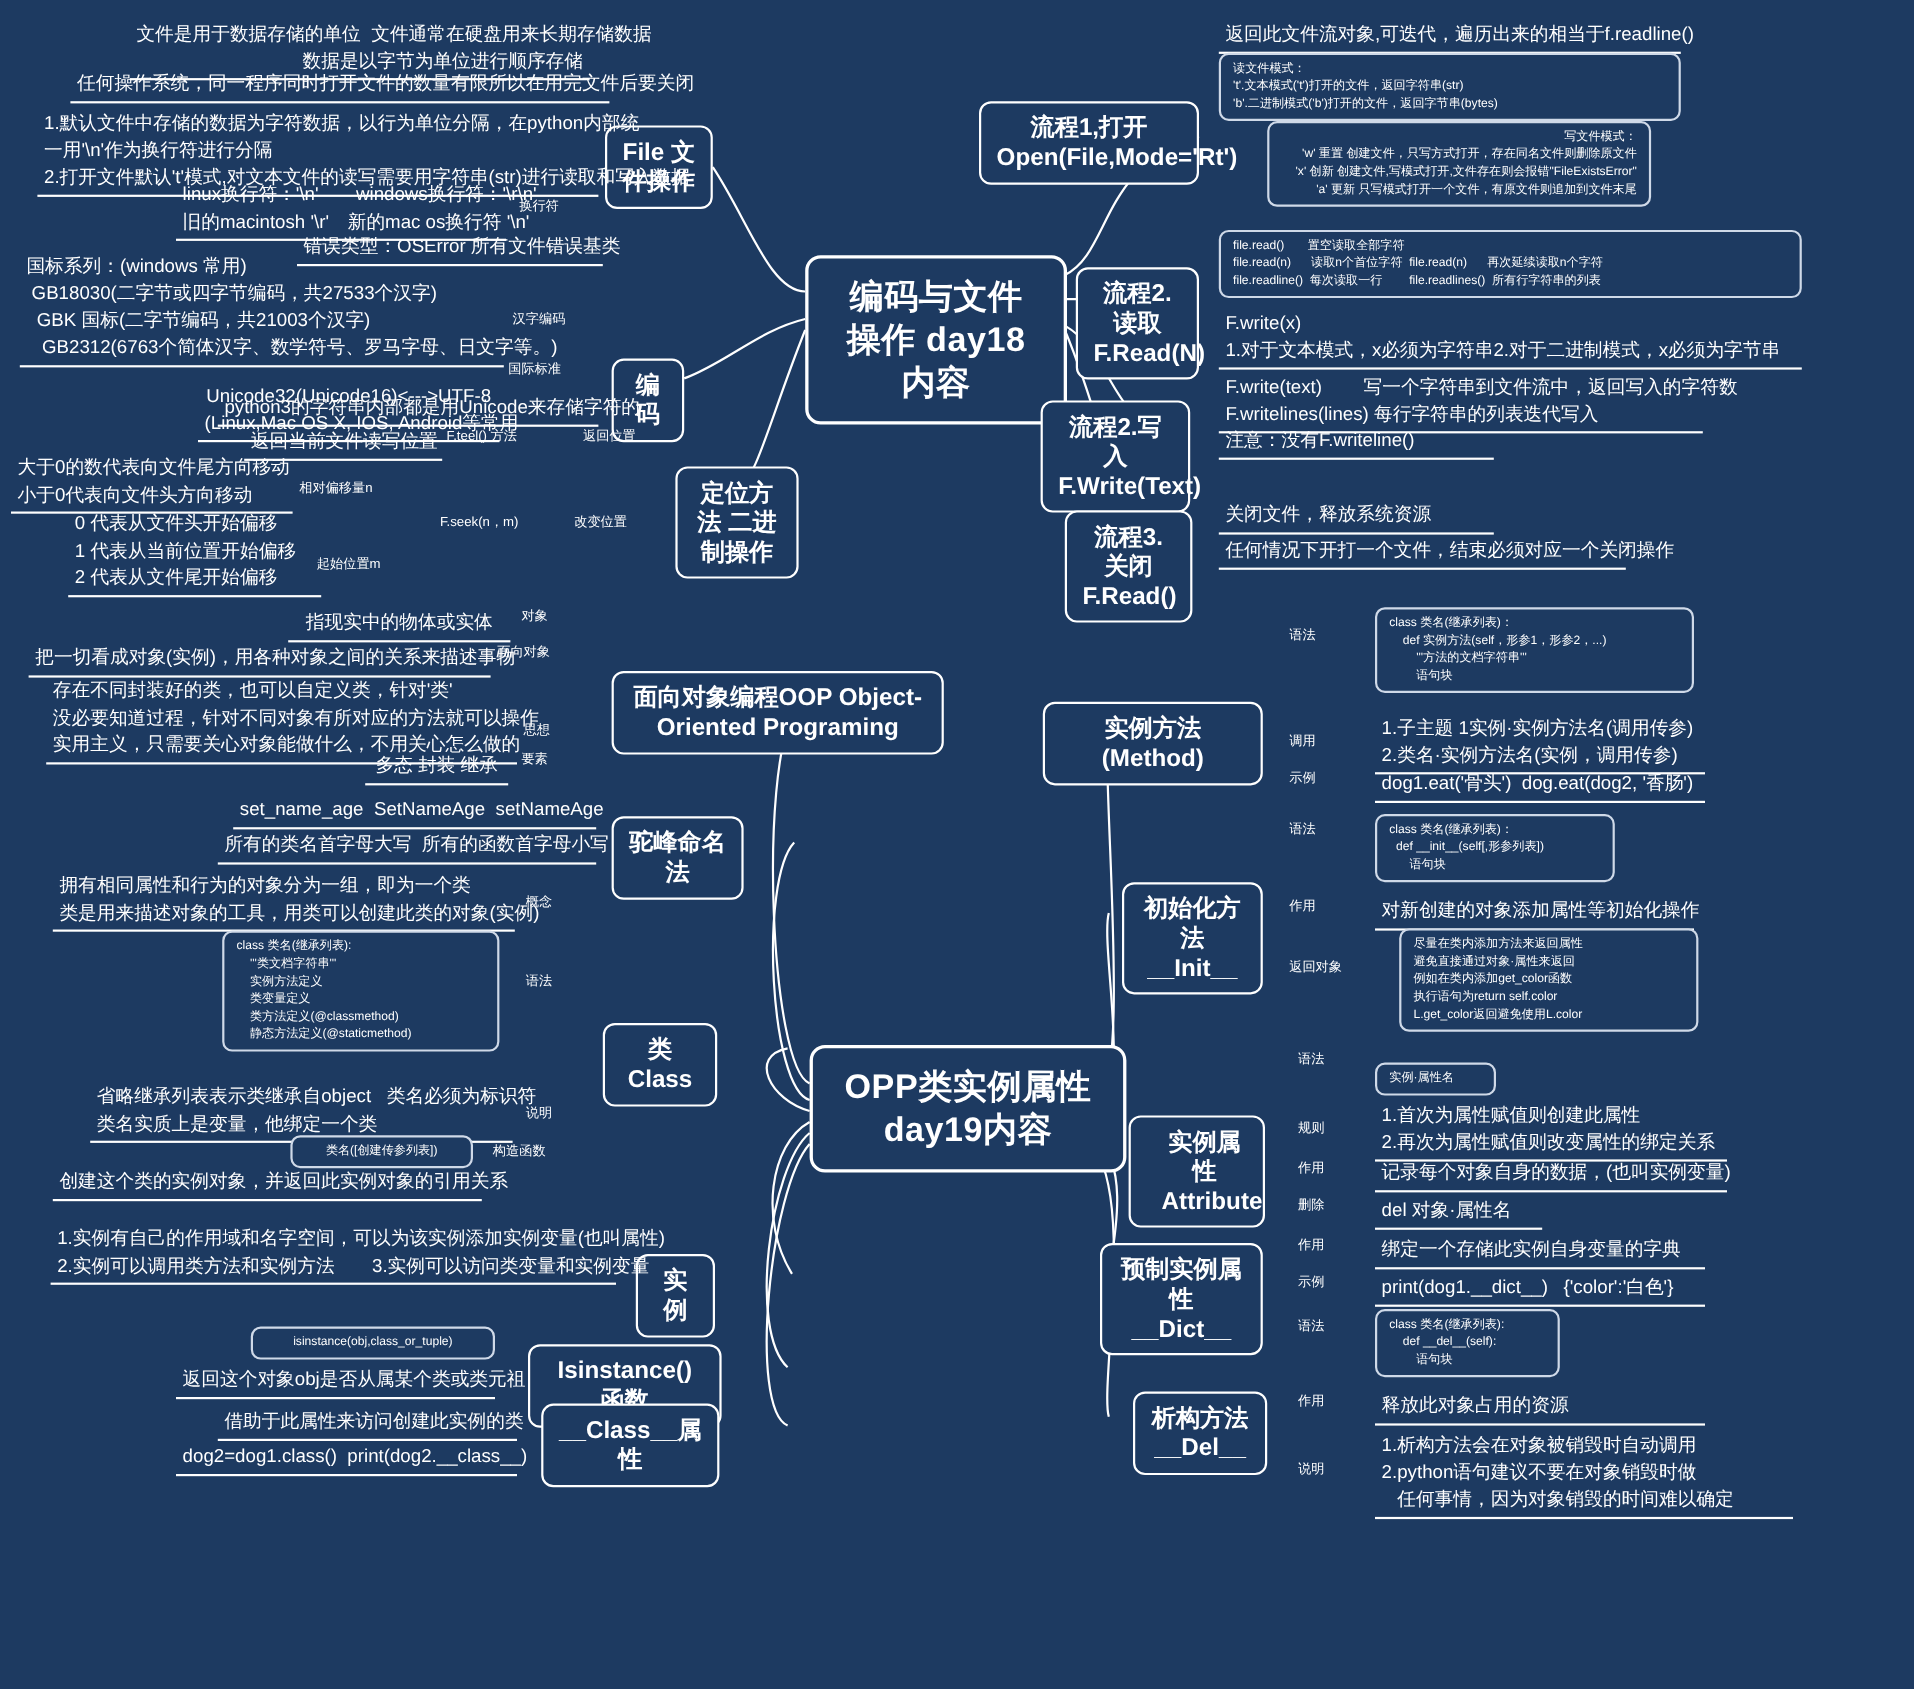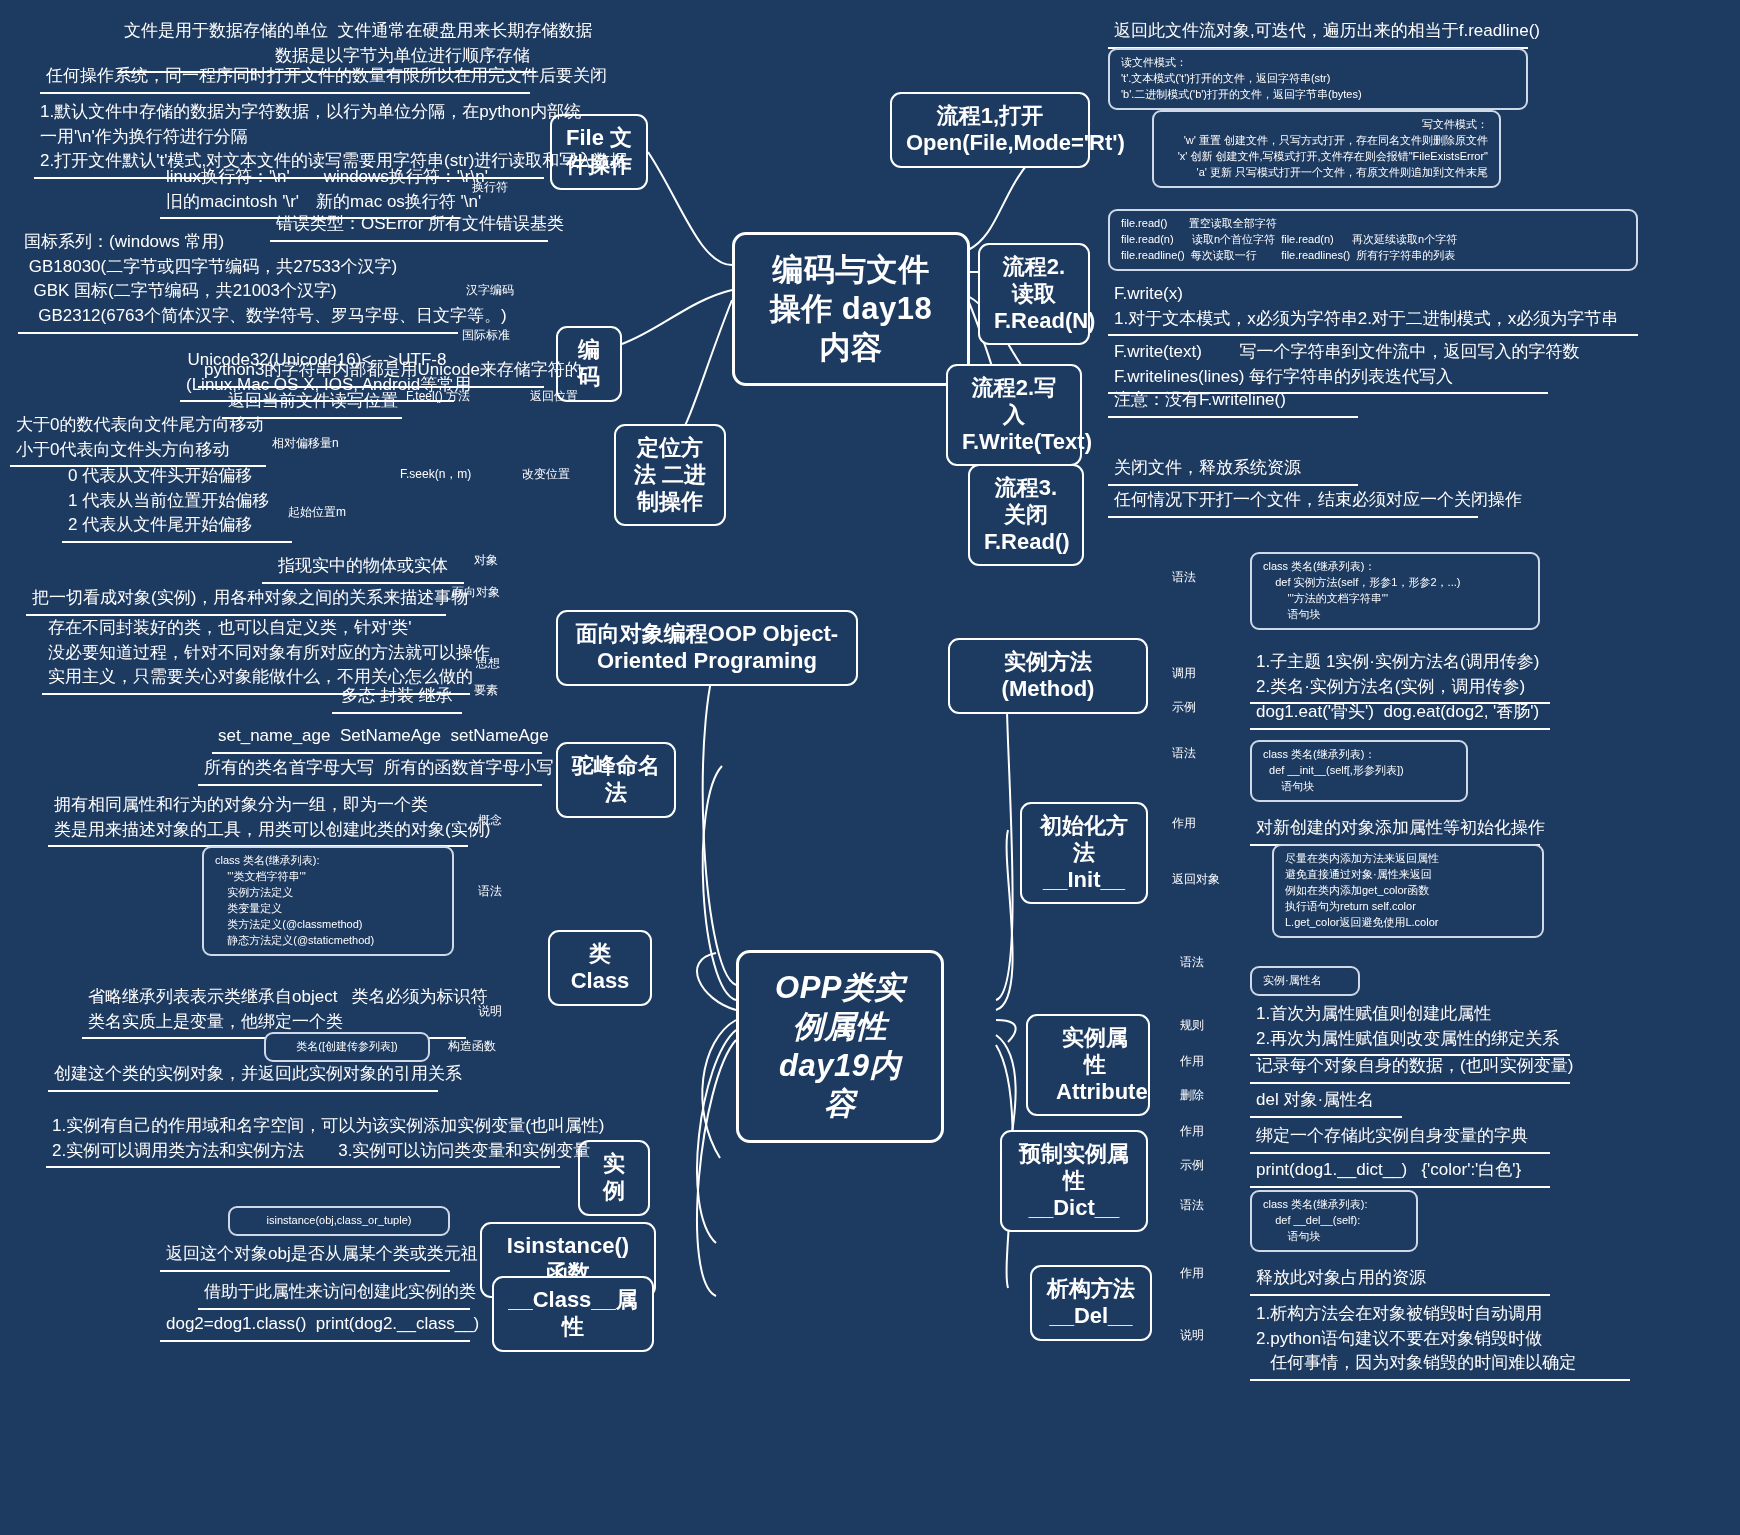--- a/index.html
+++ b/index.html
@@ -80,21 +80,21 @@
   </svg>
 
   <div class="node central" style="left:732px;top:232px;width:238px;">编码与文件操作
 day18内容</div>
 
   <div class="node topic" style="left:550px;top:114px;width:98px;">File
 文件操作</div>
 
   <div class="node leaf rt" style="left:118px;top:17px;width:418px;">文件是用于数据存储的单位  文件通常在硬盘用来长期存储数据
 数据是以字节为单位进行顺序存储</div>
-  <div class="node leaf ctr" style="left:40px;top:62px;width:490px;">任何操作系统，同一程序同时打开文件的数量有限所以在用完文件后要关闭</div>
+  <div class="node leaf ctr" style="left:64px;top:62px;width:490px;">任何操作系统，同一程序同时打开文件的数量有限所以在用完文件后要关闭</div>
   <div class="node leaf" style="left:34px;top:98px;width:510px;">1.默认文件中存储的数据为字符数据，以行为单位分隔，在python内部统
 一用'\n'作为换行符进行分隔
 2.打开文件默认't'模式,对文本文件的读写需要用字符串(str)进行读取和写入数据</div>
   <div class="node leaf ctr" style="left:160px;top:163px;width:300px;">linux换行符：'\n'　　windows换行符：'\r\n'
 旧的macintosh '\r'　新的mac os换行符 '\n'</div>
   <div class="node lbl" style="left:472px;top:180px;width:80px;">换行符</div>
   <div class="node leaf ctr" style="left:270px;top:210px;width:278px;">错误类型：OSError 所有文件错误基类</div>
 
   <div class="node topic" style="left:556px;top:326px;width:66px;">编码</div>
 
@@ -149,21 +149,21 @@
 F.Write(Text)</div>
   <div class="node leaf" style="left:1108px;top:338px;width:440px;">F.write(text)        写一个字符串到文件流中，返回写入的字符数
 F.writelines(lines) 每行字符串的列表迭代写入</div>
   <div class="node leaf" style="left:1108px;top:386px;width:250px;">注意：没有F.writeline()</div>
 
   <div class="node topic" style="left:968px;top:464px;width:116px;">流程3.关闭
 F.Read()</div>
   <div class="node leaf" style="left:1108px;top:454px;width:250px;">关闭文件，释放系统资源</div>
   <div class="node leaf" style="left:1108px;top:486px;width:370px;">任何情况下开打一个文件，结束必须对应一个关闭操作</div>
 
-  <div class="node central" style="left:736px;top:950px;width:208px;font-style:italic;">OPP类实例属性
+  <div class="node central" style="left:736px;top:950px;width:288px;">OPP类实例属性
 day19内容</div>
 
   <div class="node topic" style="left:556px;top:610px;width:302px;">面向对象编程OOP
 Object-Oriented Programing</div>
   <div class="node leaf ctr" style="left:262px;top:552px;width:202px;">指现实中的物体或实体</div>
   <div class="node lbl" style="left:474px;top:553px;width:70px;">对象</div>
 
   <div class="node leaf" style="left:26px;top:584px;width:420px;">把一切看成对象(实例)，用各种对象之间的关系来描述事物</div>
   <div class="node lbl" style="left:452px;top:585px;width:100px;">面向对象</div>
 

